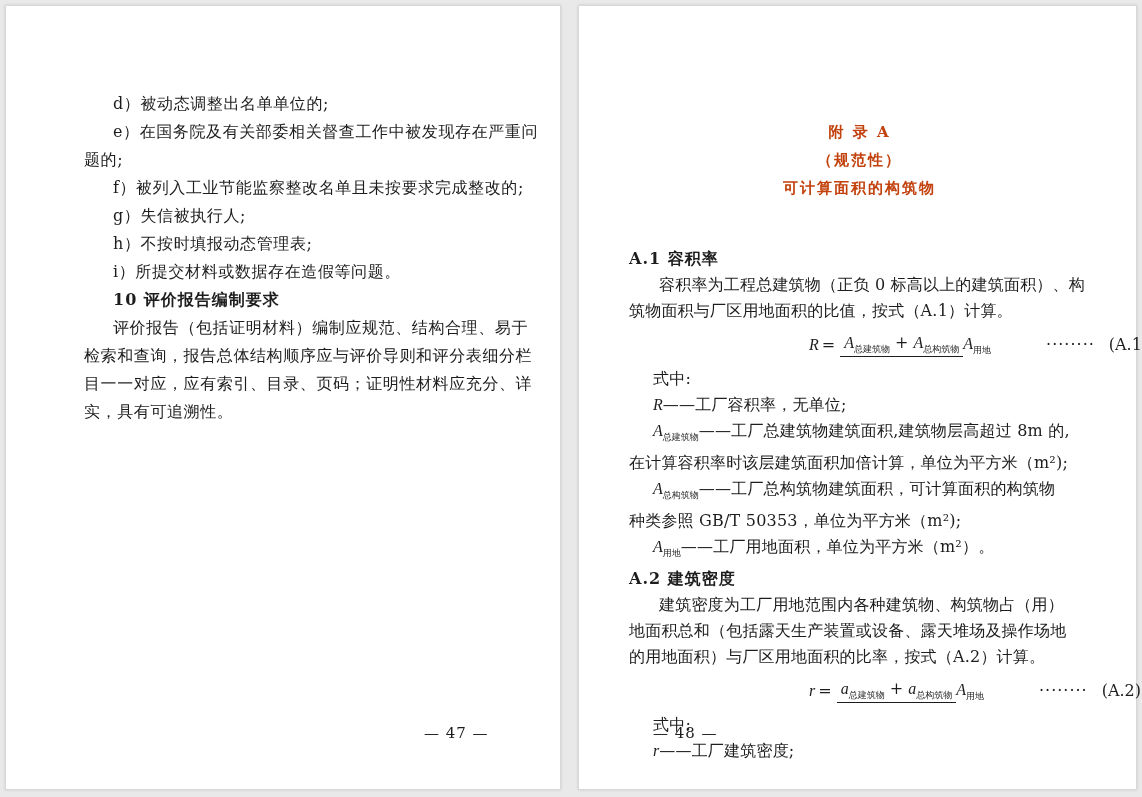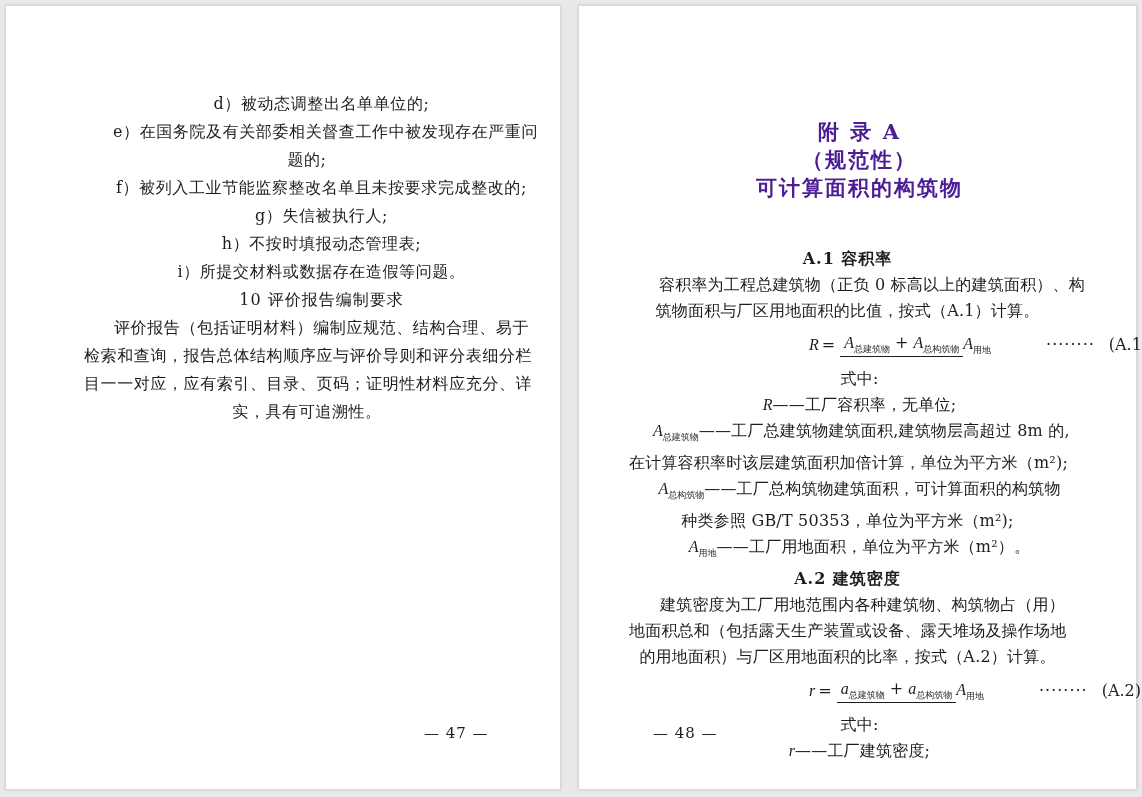--- a/index.html
+++ b/index.html
@@ -15,33 +15,33 @@
     box-shadow:0 0 3px rgba(0,0,0,.12);
   }
   .page-left{left:5px;width:556px;}
   .page-right{left:578px;width:559px;}
 
   
   .lp-content{
     position:absolute;left:78px;top:84px;width:446px;
     font-size:16px;line-height:28px;letter-spacing:.6px;
   }
-  .line{white-space:nowrap;text-align:center;}
+  .line{white-space:nowrap;}
   .line.ind{text-indent:29px;}
-  .line.bold{font-weight:normal;letter-spacing:1px;}
+  .line.bold{font-weight:bold;letter-spacing:1px;}
 
   
   .rp-content{
     position:absolute;left:50px;top:0;width:437px;
     font-size:16px;line-height:26px;letter-spacing:.2px;
   }
   .title-block{
     margin-top:112px;text-align:center;transform:translateX(12px);
-    font-weight:bold;font-size:21px;line-height:28px;letter-spacing:2px;
-    color:#4c1d95;
+    font-weight:bold;font-size:15px;line-height:28px;letter-spacing:2px;
+    color:#c2410c;
   }
   .sec-heading{
     font-weight:bold;letter-spacing:1px;white-space:nowrap;
   }
   .first-sec{margin-top:44px;}
   .rp-content .line.ind{text-indent:30px;}
   .rp-content .line.def-ind{text-indent:24px;}
 
   .var{font-style:italic;font-family:"Liberation Serif","DejaVu Serif",serif;letter-spacing:0;}
   .sub{font-size:9px;letter-spacing:0;vertical-align:-4px;}

